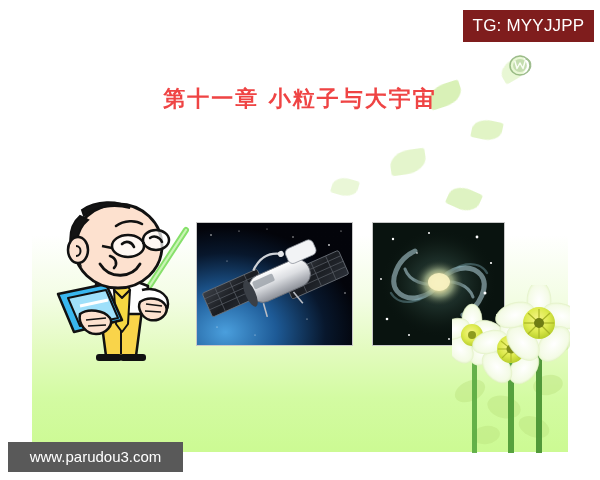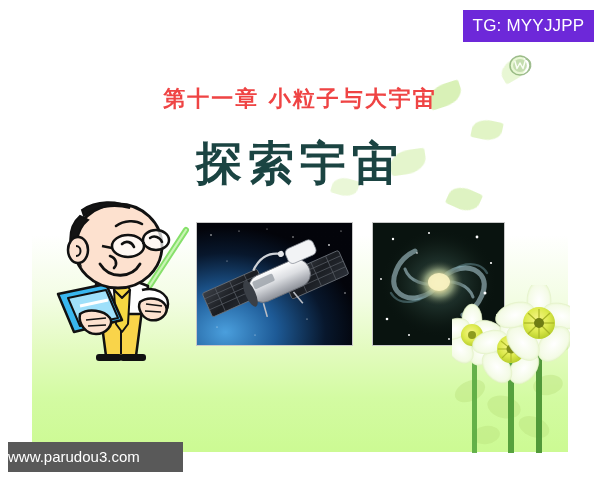--- a/index.html
+++ b/index.html
@@ -120,38 +120,39 @@
     height: 168px;
   }
 
   
   .badge {
     position: absolute;
     left: 463px;
     top: 10px;
     width: 131px;
     height: 32px;
-    background: #6d28d9;
+    background: #7f1d1d;
     color: #ffffff;
     font-size: 17px;
     line-height: 32px;
     text-align: center;
     font-family: "Liberation Sans", sans-serif;
     letter-spacing: 0.2px;
   }
   .watermark {
     position: absolute;
     left: 8px;
     top: 442px;
     width: 175px;
     height: 30px;
     background: #595959;
     color: #ffffff;
     font-size: 15px;
     line-height: 30px;
+    text-align: center;
     font-family: "Liberation Sans", sans-serif;
   }
 </style>
 </head>
 <body>
 
 <div id="slide">
 
   <div class="panel">
 
@@ -165,21 +166,20 @@
   </div>
 
   <svg class="logo" viewBox="0 0 60 52" aria-hidden="true">
     <ellipse cx="28" cy="25" rx="20" ry="19" fill="none" stroke="#7fa86a" stroke-width="3"></ellipse>
     <ellipse cx="28" cy="25" rx="14" ry="13" fill="#8fb87a" opacity="0.55"></ellipse>
     <path d="M18 17 L22 31 L28 20 L34 31 L38 17" fill="none" stroke="#ffffff" stroke-width="3" stroke-linejoin="round" stroke-linecap="round"></path>
     <path d="M40 12 C50 14 52 26 46 34" fill="none" stroke="#7fa86a" stroke-width="3" stroke-linecap="round"></path>
   </svg>
 
   <div class="subtitle">第十一章 小粒子与大宇宙</div>
-  <div class="maintitle">探索宇宙</div>
 
   <div class="photo" id="photo-hubble">
     <svg viewBox="0 0 157 124" width="157" height="124" preserveAspectRatio="none" aria-hidden="true">
       <defs>
         <radialGradient id="earthGlow" cx="18%" cy="88%" r="85%">
           <stop offset="0%" stop-color="#4ea7e8"></stop>
           <stop offset="38%" stop-color="#1f5f9e"></stop>
           <stop offset="75%" stop-color="#08182e"></stop>
           <stop offset="100%" stop-color="#03040a"></stop>
         </radialGradient>

